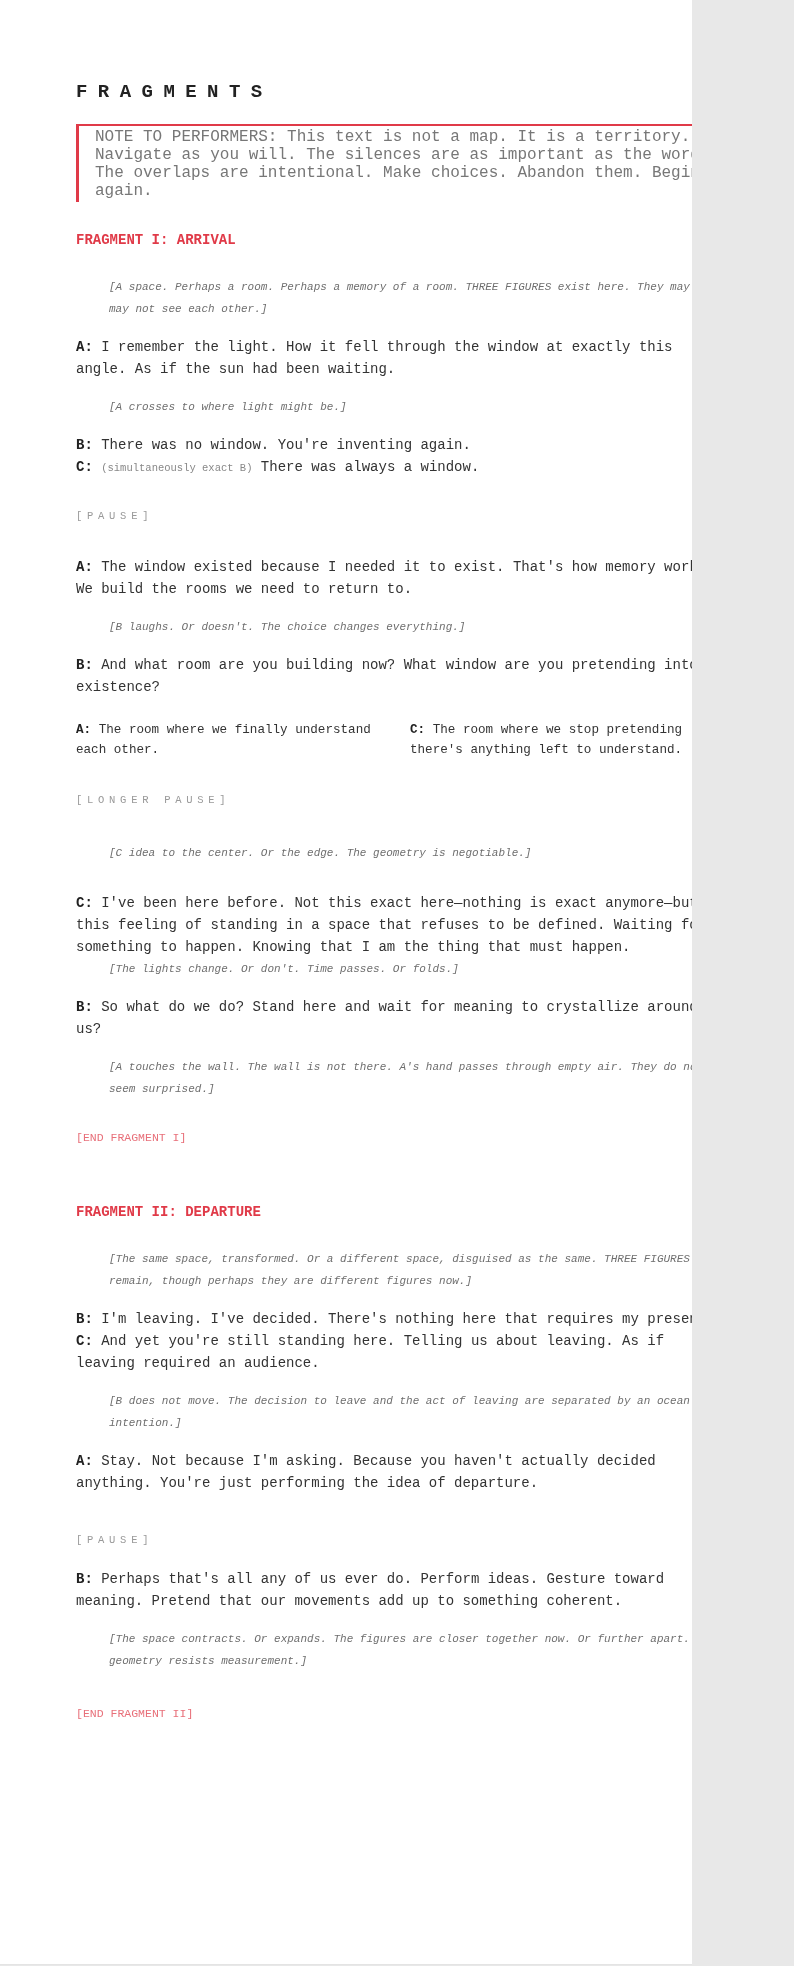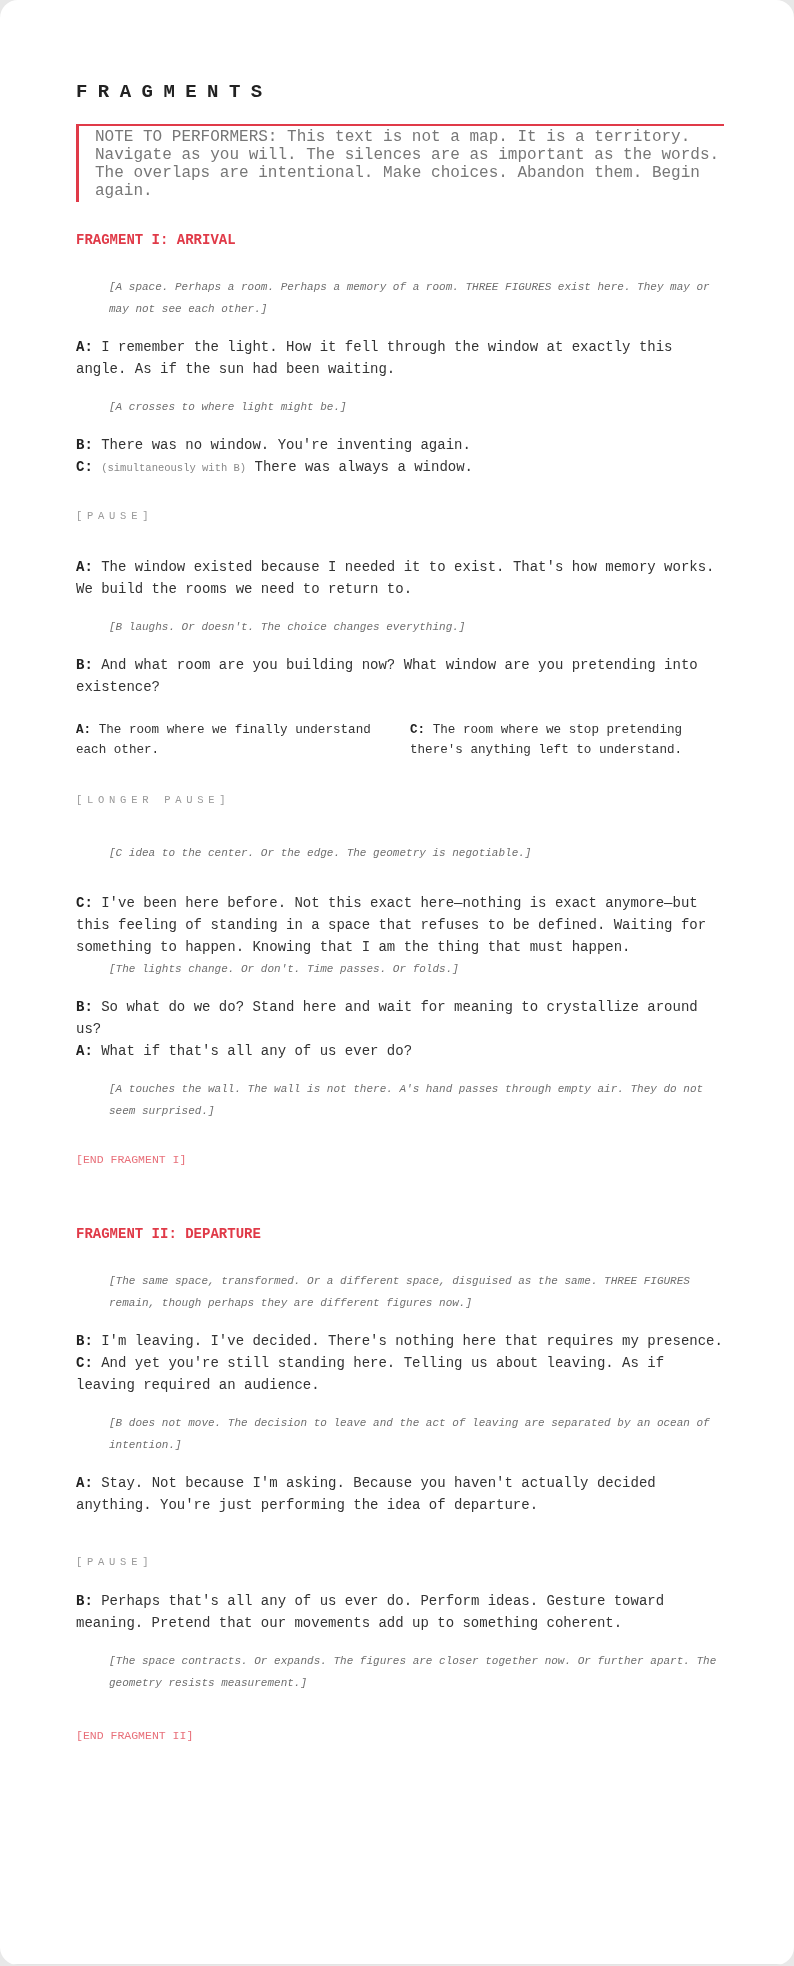--- a/index.html
+++ b/index.html
@@ -2,28 +2,27 @@
 <html style="--accent: #e03a48; --accent-soft: #e8707a;"><head>
 <meta charset="utf-8">
 <style>
   html, body { margin: 0; padding: 0; }
   body {
     background: #e8e8e8;
     font-family: "Liberation Mono", "DejaVu Sans Mono", monospace;
     color: #2b2b2b;
   }
   .page {
-    width: 794px;
+    width: 692px;
     height: 1965px;
     background: #ffffff;
     box-sizing: border-box;
     padding: 0 70px 12px 76px;
     position: relative;
     overflow: hidden;
-    border-radius: 18px;
   }
   .header {
     padding-top: 82px;
     border-bottom: 2px solid var(--accent);
     width: 648px;
     height: 42px;
   }
   .title {
     font-size: 19px;
     font-weight: bold;
@@ -107,21 +106,21 @@
 
     <h2 class="fragment-title frag1-title">FRAGMENT I: ARRIVAL</h2>
 
     <p class="dir" style="margin-top:26px">[A space. Perhaps a room. Perhaps a memory of a room. THREE FIGURES exist here. They may or may not see each other.]</p>
 
     <p class="line" style="margin-top:16px"><span class="speaker"><span>A</span>:</span> <span>I remember the light. How it fell through the window at exactly this angle. As if the sun had been waiting.</span></p>
 
     <p class="dir" style="margin-top:16px">[A crosses to where light might be.]</p>
 
     <p class="line" style="margin-top:16px"><span class="speaker"><span>B</span>:</span> <span>There was no window. You're inventing again.</span></p>
-    <p class="line"><span class="speaker"><span>C</span>:</span> <span class="paren">(simultaneously with B)</span> <span>There was always a window.</span></p>
+    <p class="line"><span class="speaker"><span>C</span>:</span> <span class="paren">(simultaneously exact B)</span> <span>There was always a window.</span></p>
 
     <p class="pause" style="margin-top:29px">[PAUSE]</p>
 
     <p class="line" style="margin-top:32px"><span class="speaker"><span>A</span>:</span> <span>The window existed because I needed it to exist. That's how memory works. We build the rooms we need to return to.</span></p>
 
     <p class="dir" style="margin-top:16px">[B laughs. Or doesn't. The choice changes everything.]</p>
 
     <p class="line" style="margin-top:16px"><span class="speaker"><span>B</span>:</span> <span>And what room are you building now? What window are you pretending into existence?</span></p>
 
     <div class="overlap" style="margin-top:22px">
@@ -131,21 +130,20 @@
 
     <p class="pause" style="margin-top:32px">[LONGER PAUSE]</p>
 
     <p class="dir" style="margin-top:34px">[C idea to the center. Or the edge. The geometry is negotiable.]</p>
 
     <p class="line" style="margin-top:28px"><span class="speaker"><span>C</span>:</span> <span>I've been here before. Not this exact here—nothing is exact anymore—but this feeling of standing in a space that refuses to be defined. Waiting for something to happen. Knowing that I am the thing that must happen.</span></p>
 
     <p class="dir" style="margin-top:0">[The lights change. Or don't. Time passes. Or folds.]</p>
 
     <p class="line" style="margin-top:16px"><span class="speaker"><span>B</span>:</span> <span>So what do we do? Stand here and wait for meaning to crystallize around us?</span></p>
-    <p class="line"><span class="speaker"><span>A</span>:</span> <span>What if that's all any of us ever do?</span></p>
 
     <p class="dir" style="margin-top:16px">[A touches the wall. The wall is not there. A's hand passes through empty air. They do not seem surprised.]</p>
 
     <p class="end-mark" style="margin-top:30px">[END FRAGMENT I]</p>
 
     <h2 class="fragment-title frag2-title">FRAGMENT II: DEPARTURE</h2>
 
     <p class="dir" style="margin-top:26px">[The same space, transformed. Or a different space, disguised as the same. THREE FIGURES remain, though perhaps they are different figures now.]</p>
 
     <p class="line" style="margin-top:16px"><span class="speaker"><span>B</span>:</span> <span>I'm leaving. I've decided. There's nothing here that requires my presence.</span></p>

